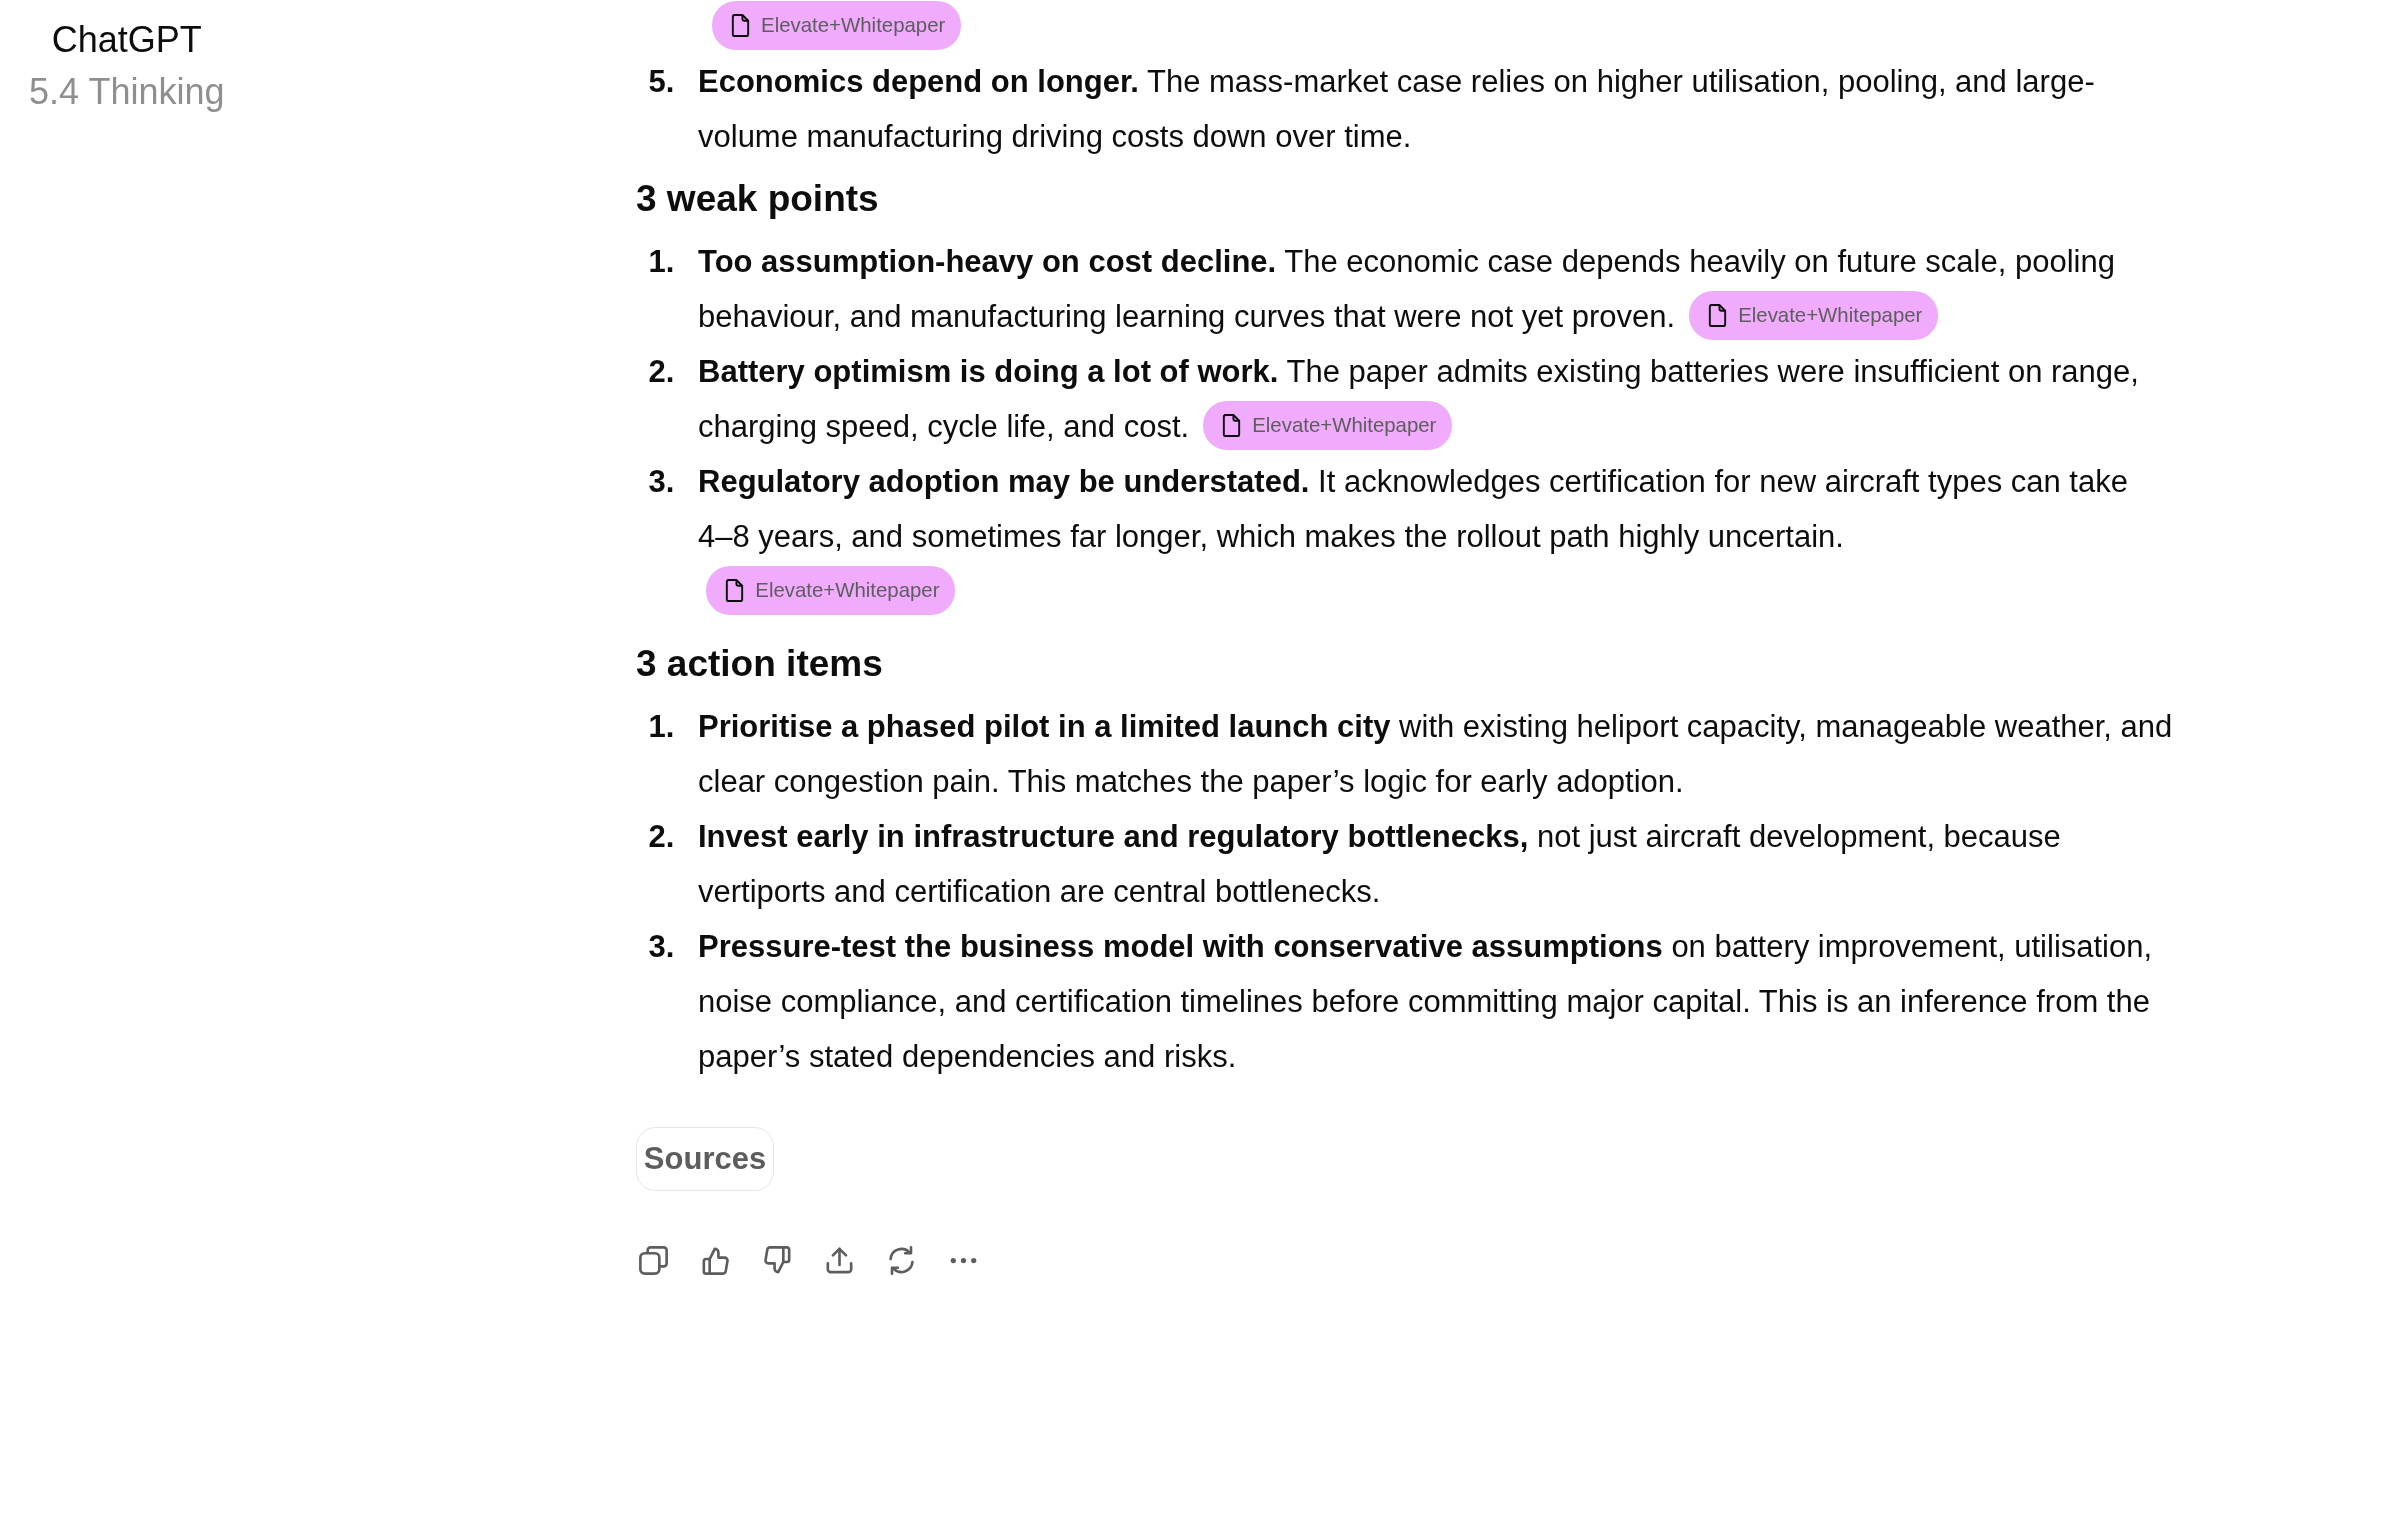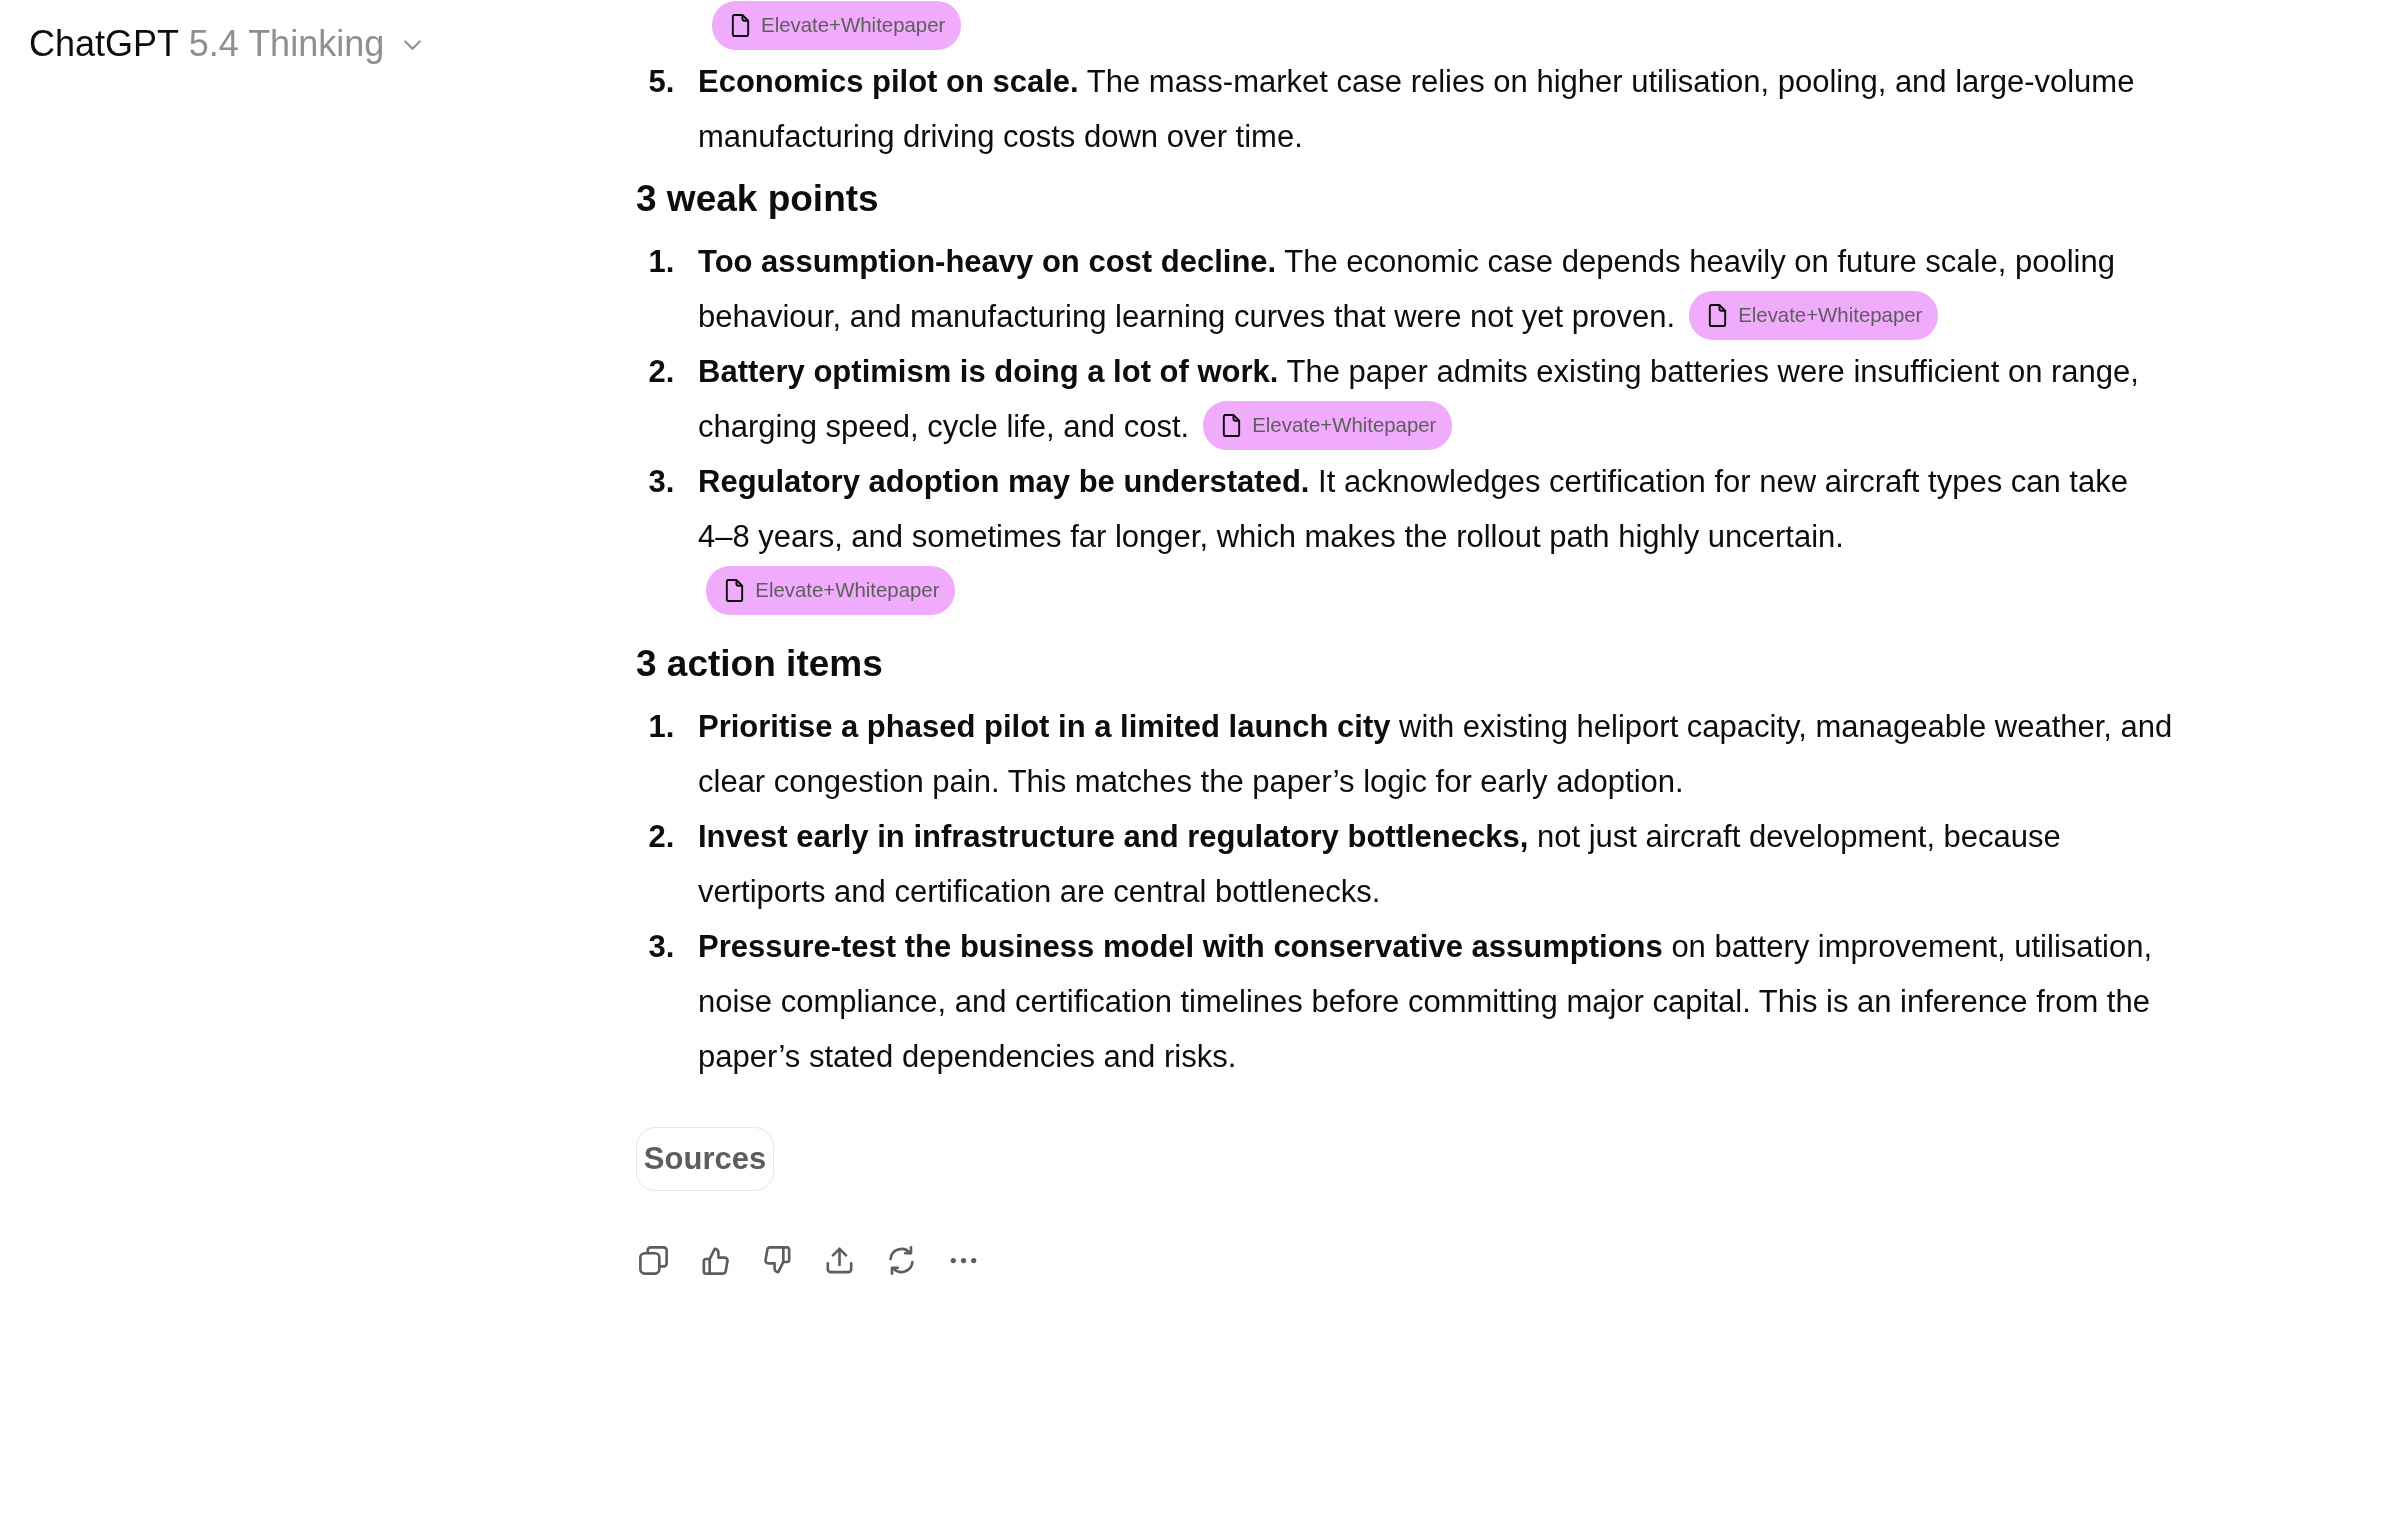--- a/index.html
+++ b/index.html
@@ -18,20 +18,21 @@
   .topbar {
     position: absolute;
     left: 29px;
     top: 19.4px;
     height: 50px;
     display: flex;
     align-items: center;
     gap: 9.7px;
     font-size: 36px;
     cursor: pointer;
+    flex-direction: column;
   }
   .topbar .brand { color: #0d0d0d; }
   .topbar .model { color: #8f8f8f; }
   .topbar .chev { width: 25px; height: 25px; margin-left: 5.8px; }
 
   .content {
     position: absolute;
     left: 636px;
     top: 0;
     width: 1514px;
@@ -141,21 +142,21 @@
             <path d="M5 2h9l6 6v14a2 2 0 0 1-2 2H6a2 2 0 0 1-2-2V4a2 2 0 0 1 2-2z"></path>
             <path d="M14 2v4a2 2 0 0 0 2 2h4"></path>
           </svg>
           <span>Elevate+Whitepaper</span>
         </span>
     </div>
   </div>
 
   <ol class="items" style="margin-top:0px;">
     <li style="width:1456px;">
-      <span class="num">5.</span><span class="lead">Economics pilot on scale.</span><span> The mass-market case relies on higher utilisation, pooling, and large-volume manufacturing driving costs down over time.</span>
+      <span class="num">5.</span><span class="lead">Economics depend on longer.</span><span> The mass-market case relies on higher utilisation, pooling, and large-volume manufacturing driving costs down over time.</span>
     </li>
   </ol>
 
   <h3 class="section-title" style="margin-top:7.8px;">3 weak points</h3>
   <ol class="items" style="margin-top:7.8px;">
     <li style="width:1485px;">
       <span class="num">1.</span><span class="lead">Too assumption-heavy on cost decline.</span><span> The economic case depends heavily on future scale, pooling behaviour, and manufacturing learning curves that were not yet proven.</span><span class="chip">
           <svg viewBox="0 0 24 26" fill="none" stroke="#0d0d0d" stroke-width="2" stroke-linejoin="round">
             <path d="M5 2h9l6 6v14a2 2 0 0 1-2 2H6a2 2 0 0 1-2-2V4a2 2 0 0 1 2-2z"></path>
             <path d="M14 2v4a2 2 0 0 0 2 2h4"></path>

